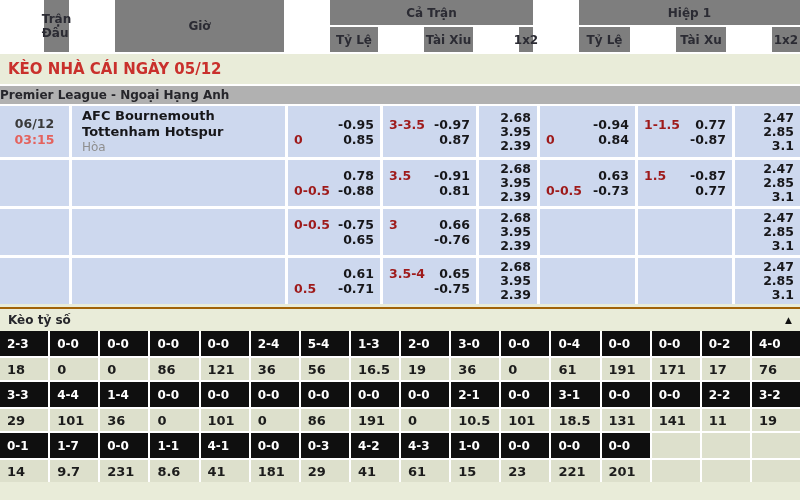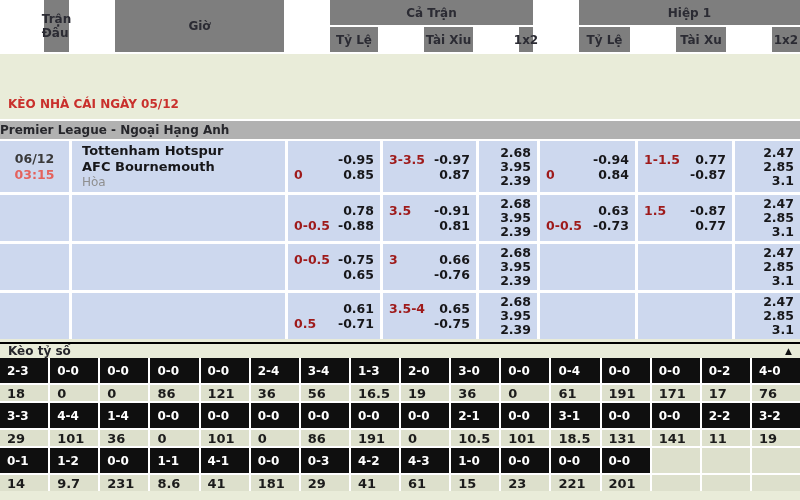--- a/index.html
+++ b/index.html
@@ -41,23 +41,22 @@
   .span2r { grid-row:1 / span 2; }
   .span3c { grid-column:span 3; }
 
   
   #title-bar {
     height:30px;
     background:#e9ecd9;
     display:flex; align-items:center;
     padding-left:8px;
     color:#c9302c;
-    font-size:12px;
-    font-weight:bold;
-    margin-top:35px;
+    font-size:15px;
+    font-weight:bold;
   }
   #league-bar {
     height:22px;
     background:#b1b1b1;
     border-top:2px solid #fff;
     border-bottom:2px solid #fff;
     display:flex; align-items:center;
     color:#26262b;
     font-size:12px;
     font-weight:bold;
@@ -89,23 +88,23 @@
   .x12line { text-align:right; padding:0 6px; line-height:14px; font-size:12.5px; font-weight:bold; color:#17171a; }
   .cell-time { align-items:center; text-align:center; }
   .cell-time .d { font-size:12.5px; font-weight:bold; color:#3a3a3a; line-height:16px; }
   .cell-time .t { font-size:12.5px; font-weight:bold; color:#e4625d; line-height:16px; }
   .cell-match { padding-left:10px!important; justify-content:center; }
   .cell-match .team { font-size:13px; font-weight:bold; color:#17171a; line-height:16px; }
   .cell-match .hoa  { font-size:12px; color:#8f8f8f; line-height:15px; }
 
   
   #score-bar {
-    height:16px;
+    height:24px;
     background:#e9ecd9;
-    border-top:2px solid #000000;
+    border-top:2px solid #a16207;
     display:flex; align-items:center; justify-content:space-between;
     padding:0 8px;
     color:#26262b;
     font-size:12px;
     font-weight:bold;
   }
   #score-bar .tri { font-size:9px; color:#111; cursor:pointer; }
   #score-grid {
     display:grid;
     grid-template-columns:repeat(16,1fr);
@@ -120,21 +119,21 @@
     height:25px;
     display:flex; align-items:center;
     padding-left:7px;
   }
   .sc-cell.empty { background:#dde0cc; }
   .sv-cell {
     background:#dde0cc;
     color:#1c1c1c;
     font-size:13px;
     font-weight:bold;
-    height:16px;
+    height:22px;
     display:flex; align-items:center;
     padding-left:7px;
   }
 </style>
 </head>
 <body>
 
 <div id="app">
 
   <div id="odds-header">
@@ -156,22 +155,22 @@
 
   <div id="league-bar">Premier League - Ngoại Hạng Anh</div>
 
   <div id="odds-body">
       <div class="cols8 odds-row">
         <div class="cell cell-time">
           <div class="d">06/12</div>
           <div class="t">03:15</div>
         </div>
         <div class="cell cell-match">
+          <div class="team">AFC Bournemouth</div>
           <div class="team">Tottenham Hotspur</div>
-          <div class="team">AFC Bournemouth</div>
           <div class="hoa">Hòa</div>
         </div>
         <div class="cell">
           <div class="oline">
             <span class="val">-0.95</span>
           </div>
           <div class="oline">
             <span class="lbl">0</span>
             <span class="val">0.85</span>
           </div>
@@ -338,21 +337,21 @@
     <span>Kèo tỷ số</span>
     <span class="tri">▲</span>
   </div>
   <div id="score-grid">
       <div class="sc-cell">2-3</div>
       <div class="sc-cell">0-0</div>
       <div class="sc-cell">0-0</div>
       <div class="sc-cell">0-0</div>
       <div class="sc-cell">0-0</div>
       <div class="sc-cell">2-4</div>
-      <div class="sc-cell">3-4</div>
+      <div class="sc-cell">5-4</div>
       <div class="sc-cell">1-3</div>
       <div class="sc-cell">2-0</div>
       <div class="sc-cell">3-0</div>
       <div class="sc-cell">0-0</div>
       <div class="sc-cell">0-4</div>
       <div class="sc-cell">0-0</div>
       <div class="sc-cell">0-0</div>
       <div class="sc-cell">0-2</div>
       <div class="sc-cell">4-0</div>
       <div class="sv-cell">18</div>
@@ -397,21 +396,21 @@
       <div class="sv-cell">191</div>
       <div class="sv-cell">0</div>
       <div class="sv-cell">10.5</div>
       <div class="sv-cell">101</div>
       <div class="sv-cell">18.5</div>
       <div class="sv-cell">131</div>
       <div class="sv-cell">141</div>
       <div class="sv-cell">11</div>
       <div class="sv-cell">19</div>
       <div class="sc-cell">0-1</div>
-      <div class="sc-cell">1-2</div>
+      <div class="sc-cell">1-7</div>
       <div class="sc-cell">0-0</div>
       <div class="sc-cell">1-1</div>
       <div class="sc-cell">4-1</div>
       <div class="sc-cell">0-0</div>
       <div class="sc-cell">0-3</div>
       <div class="sc-cell">4-2</div>
       <div class="sc-cell">4-3</div>
       <div class="sc-cell">1-0</div>
       <div class="sc-cell">0-0</div>
       <div class="sc-cell">0-0</div>

